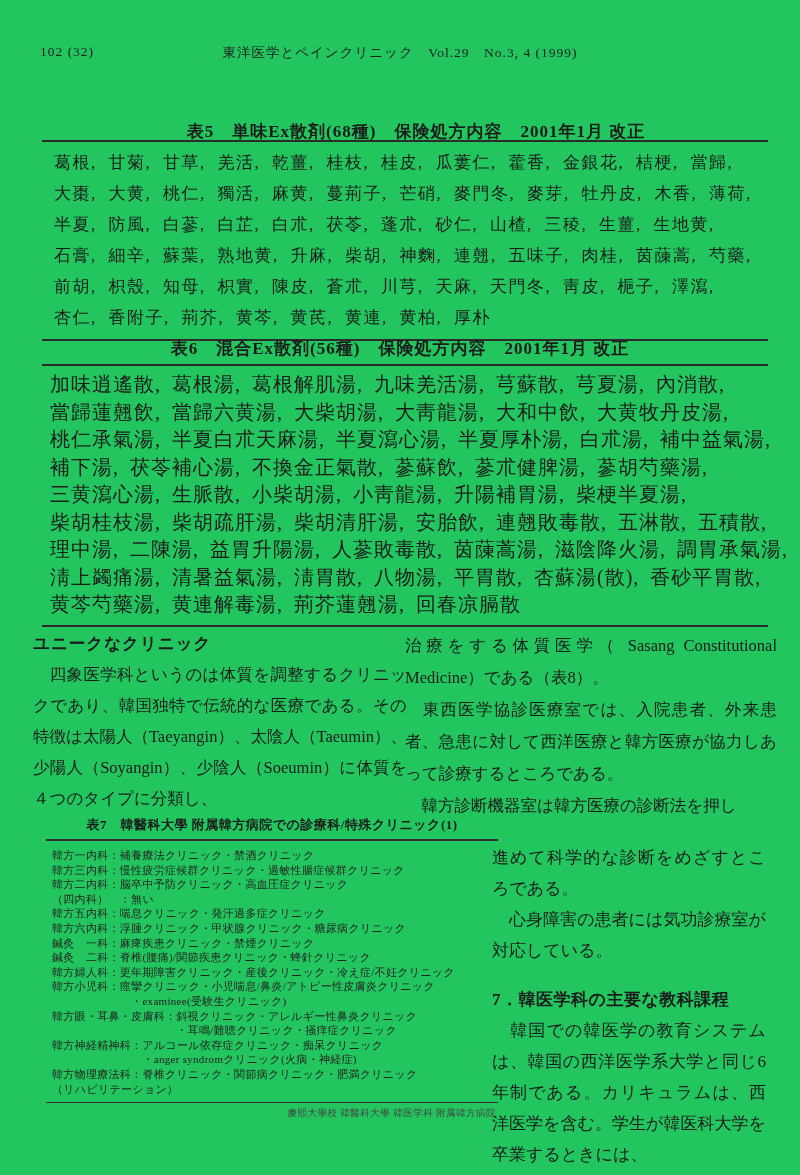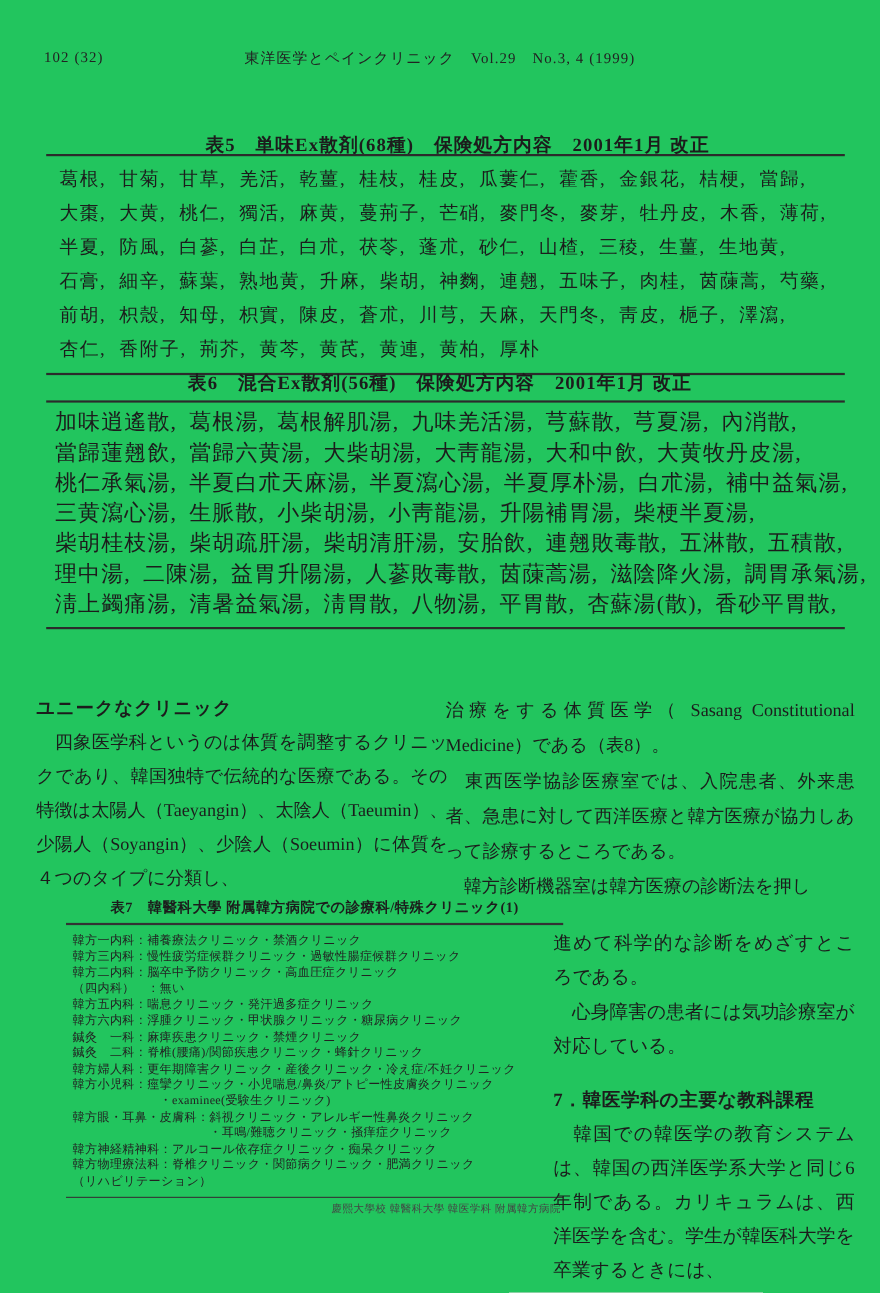--- a/index.html
+++ b/index.html
@@ -25,24 +25,24 @@
   .t5-box{top:140px;}
   .t6-box{top:364px;}
   .herb-row{font-size:17px;line-height:31px;letter-spacing:1.5px;word-spacing:6px;padding:0 12px;white-space:nowrap;}
   .formula-row{font-size:20px;line-height:27.5px;letter-spacing:1px;word-spacing:5px;padding:0 8px;white-space:nowrap;}
   
   .col{position:absolute;font-size:16.5px;}
   .col p{margin:0;text-align:justify;}
   .col-left{top:628px;left:33px;width:374px;line-height:31px;}
   .col-left .heading{font-weight:bold;letter-spacing:1px;}
   .col-right{top:630px;left:405px;width:372px;line-height:32px;}
-  .col-right-b{top:842px;left:503px;width:274px;line-height:31px;font-size:17px;}
+  .col-right-b{top:842px;left:492px;width:274px;line-height:31px;font-size:17px;}
   .col-right-b .heading7{font-weight:bold;margin-top:18px;letter-spacing:0.5px;}
   
-  .table7{position:absolute;top:816px;left:60px;width:452px;}
+  .table7{position:absolute;top:816px;left:46px;width:452px;}
   .t7-title{text-align:center;font-size:13px;font-weight:bold;letter-spacing:0.5px;margin-bottom:5px;}
   .t7-body{border-top:2px solid #333;border-bottom:1.5px solid #333;padding:7px 2px 6px 6px;}
   .t7-line{font-size:11px;line-height:14.6px;white-space:pre-wrap;color:#222;letter-spacing:0.3px;}
   .t7-credit{text-align:right;font-size:9.5px;color:#444;margin-top:4px;letter-spacing:0.5px;padding-right:2px;}
 </style>
 </head>
 <body>
 
 <div class="page">
 
@@ -59,24 +59,26 @@
     <div class="herb-row">石膏, 細辛, 蘇葉, 熟地黄, 升麻, 柴胡, 神麴, 連翹, 五味子, 肉桂, 茵蔯蒿, 芍藥,</div>
     <div class="herb-row">前胡, 枳殼, 知母, 枳實, 陳皮, 蒼朮, 川芎, 天麻, 天門冬, 靑皮, 梔子, 澤瀉,</div>
     <div class="herb-row">杏仁, 香附子, 荊芥, 黄芩, 黄芪, 黄連, 黄柏, 厚朴</div>
   </div>
 
   <div class="tbl-title t6-title">表6　混合Ex散剤(56種)　保険処方内容　2001年1月 改正</div>
   <div class="tbl-box t6-box">
     <div class="formula-row">加味逍遙散, 葛根湯, 葛根解肌湯, 九味羌活湯, 芎蘇散, 芎夏湯, 內消散,</div>
     <div class="formula-row">當歸蓮翹飲, 當歸六黄湯, 大柴胡湯, 大靑龍湯, 大和中飲, 大黄牧丹皮湯,</div>
     <div class="formula-row">桃仁承氣湯, 半夏白朮天麻湯, 半夏瀉心湯, 半夏厚朴湯, 白朮湯, 補中益氣湯,</div>
+    <div class="formula-row">補下湯, 茯苓補心湯, 不換金正氣散, 蔘蘇飲, 蔘朮健脾湯, 蔘胡芍藥湯,</div>
     <div class="formula-row">三黄瀉心湯, 生脈散, 小柴胡湯, 小靑龍湯, 升陽補胃湯, 柴梗半夏湯,</div>
     <div class="formula-row">柴胡桂枝湯, 柴胡疏肝湯, 柴胡清肝湯, 安胎飲, 連翹敗毒散, 五淋散, 五積散,</div>
     <div class="formula-row">理中湯, 二陳湯, 益胃升陽湯, 人蔘敗毒散, 茵蔯蒿湯, 滋陰降火湯, 調胃承氣湯,</div>
     <div class="formula-row">淸上蠲痛湯, 清暑益氣湯, 淸胃散, 八物湯, 平胃散, 杏蘇湯(散), 香砂平胃散,</div>
+    <div class="formula-row">黄芩芍藥湯, 黄連解毒湯, 荊芥蓮翹湯, 回春凉膈散</div>
   </div>
 
   <div class="col col-left">
     <div class="heading">ユニークなクリニック</div>
     <p>　四象医学科というのは体質を調整するクリニックであり、韓国独特で伝統的な医療である。その特徴は太陽人（Taeyangin）、太陰人（Taeumin）、少陽人（Soyangin）、少陰人（Soeumin）に体質を４つのタイプに分類し、</p>
   </div>
 
   <div class="col col-right">
     <p>治療をする体質医学（ Sasang Constitutional Medicine）である（表8）。</p>
     <p>　東西医学協診医療室では、入院患者、外来患者、急患に対して西洋医療と韓方医療が協力しあって診療するところである。</p>
@@ -93,20 +95,21 @@
       <div class="t7-line">韓方五内科：喘息クリニック・発汗過多症クリニック</div>
       <div class="t7-line">韓方六内科：浮腫クリニック・甲状腺クリニック・糖尿病クリニック</div>
       <div class="t7-line">鍼灸　一科：麻痺疾患クリニック・禁煙クリニック</div>
       <div class="t7-line">鍼灸　二科：脊椎(腰痛)/関節疾患クリニック・蜂針クリニック</div>
       <div class="t7-line">韓方婦人科：更年期障害クリニック・産後クリニック・冷え症/不妊クリニック</div>
       <div class="t7-line">韓方小児科：痙攣クリニック・小児喘息/鼻炎/アトピー性皮膚炎クリニック</div>
       <div class="t7-line">　　　　　　　・examinee(受験生クリニック)</div>
       <div class="t7-line">韓方眼・耳鼻・皮膚科：斜視クリニック・アレルギー性鼻炎クリニック</div>
       <div class="t7-line">　　　　　　　　　　　・耳鳴/難聴クリニック・掻痒症クリニック</div>
       <div class="t7-line">韓方神経精神科：アルコール依存症クリニック・痴呆クリニック</div>
+      <div class="t7-line">　　　　　　　　・anger syndromクリニック(火病・神経症)</div>
       <div class="t7-line">韓方物理療法科：脊椎クリニック・関節病クリニック・肥満クリニック</div>
       <div class="t7-line">（リハビリテーション）</div>
     </div>
     <div class="t7-credit">慶熙大學校 韓醫科大學 韓医学科 附属韓方病院</div>
   </div>
 
   <div class="col col-right-b">
     <p>進めて科学的な診断をめざすところである。</p>
     <p>　心身障害の患者には気功診療室が対応している。</p>
     <div class="heading7">7．韓医学科の主要な教科課程</div>

